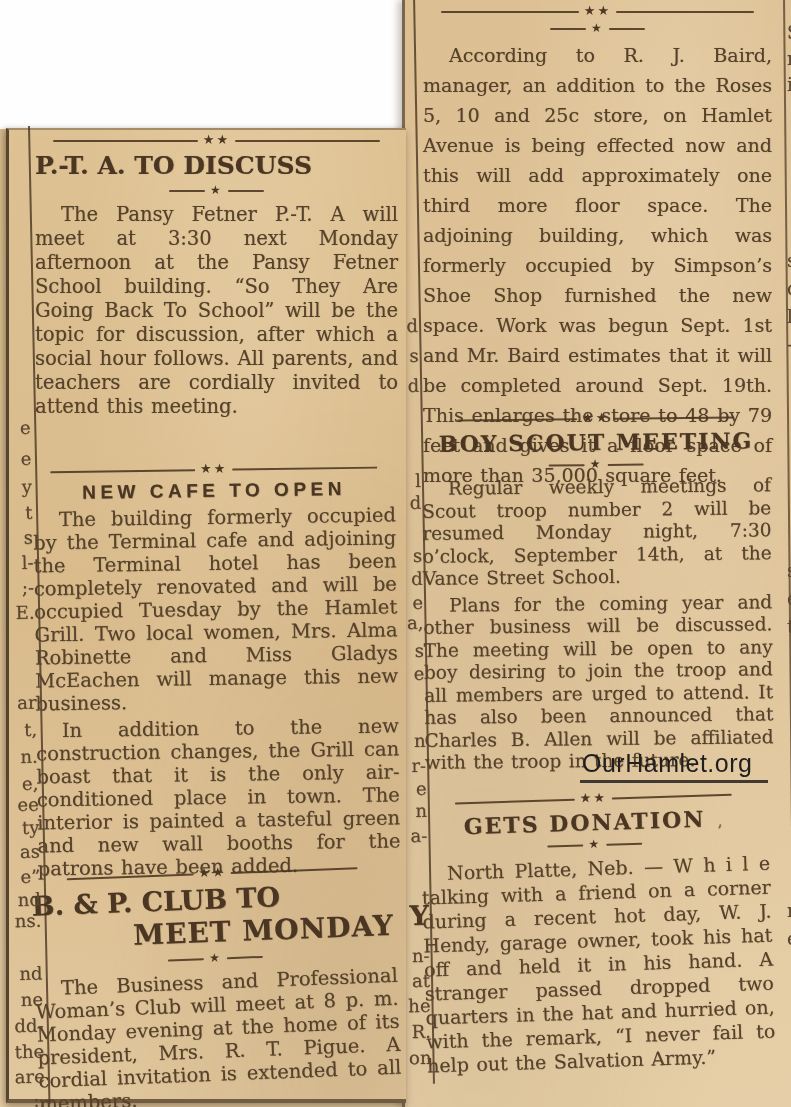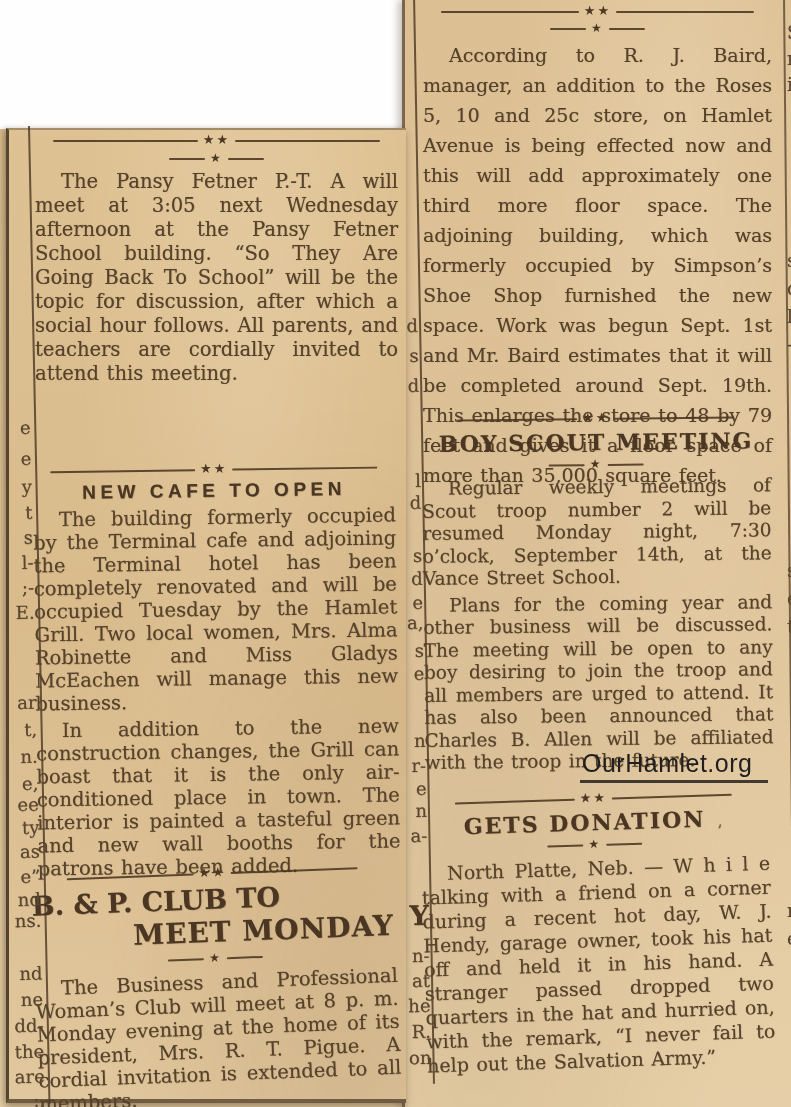--- a/index.html
+++ b/index.html
@@ -217,27 +217,27 @@
         <span style="top: 936px;">are</span>
         <span style="top: 960px;">:.</span>
       </div>
 
     <article class="a-pta">
       <div class="divider wide">
         <i class="ln"></i>
           <b class="stars">★★</b>
           <i class="ln"></i>
       </div>
-      <h2 class="h-serif-2l"></h2>
-      <div class="divider single">
-        <i class="ln"></i>
-          <b class="stars">★</b>
-          <i class="ln"></i>
-      </div>
-      <p>The Pansy Fetner P.-T. A will meet at 3:05 next Wednesday afternoon at the Pansy Fetner School building. “So They Are Going Back To School” will be the topic for discussion, after which a social hour follows. All parents, and teachers are cordially invited to attend this meeting.</p>
+      <h2 class="h-serif-2l"><span class="l1">P.-T. A. TO DISCUSS</span></h2>
+      <div class="divider single">
+        <i class="ln"></i>
+          <b class="stars">★</b>
+          <i class="ln"></i>
+      </div>
+      <p>The Pansy Fetner P.-T. A will meet at 3:30 next Monday afternoon at the Pansy Fetner School building. “So They Are Going Back To School” will be the topic for discussion, after which a social hour follows. All parents, and teachers are cordially invited to attend this meeting.</p>
     </article>
 
     <article class="a-cafe">
       <div class="divider wide">
         <i class="ln"></i>
           <b class="stars">★★</b>
           <i class="ln"></i>
       </div>
       <h2 class="h-sans">NEW CAFE TO OPEN</h2>
       <p>The building formerly occupied by the Terminal cafe and adjoining the Terminal hotel has been completely renovated and will be occupied Tuesday by the Hamlet Grill. Two local women, Mrs. Alma Robinette and Miss Gladys McEachen will manage this new business.</p>

